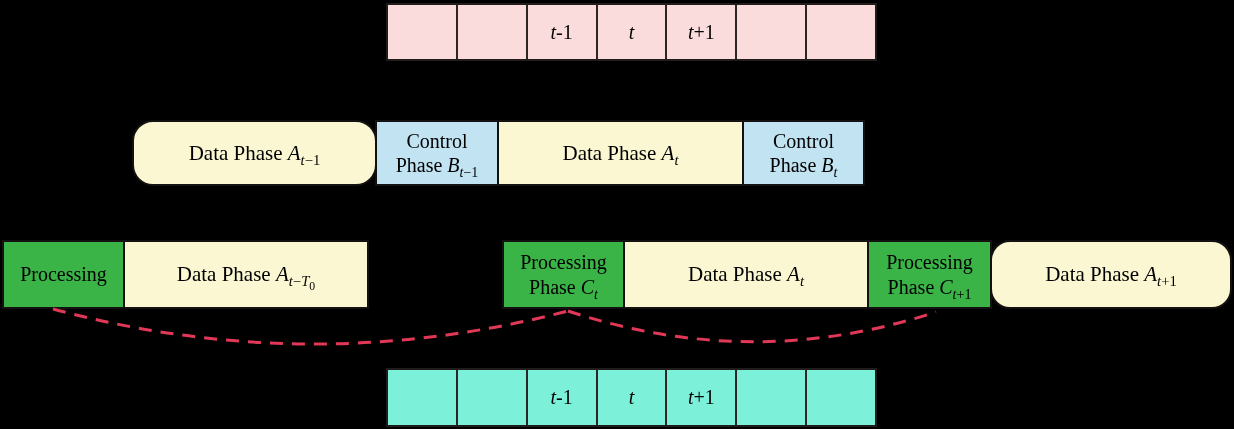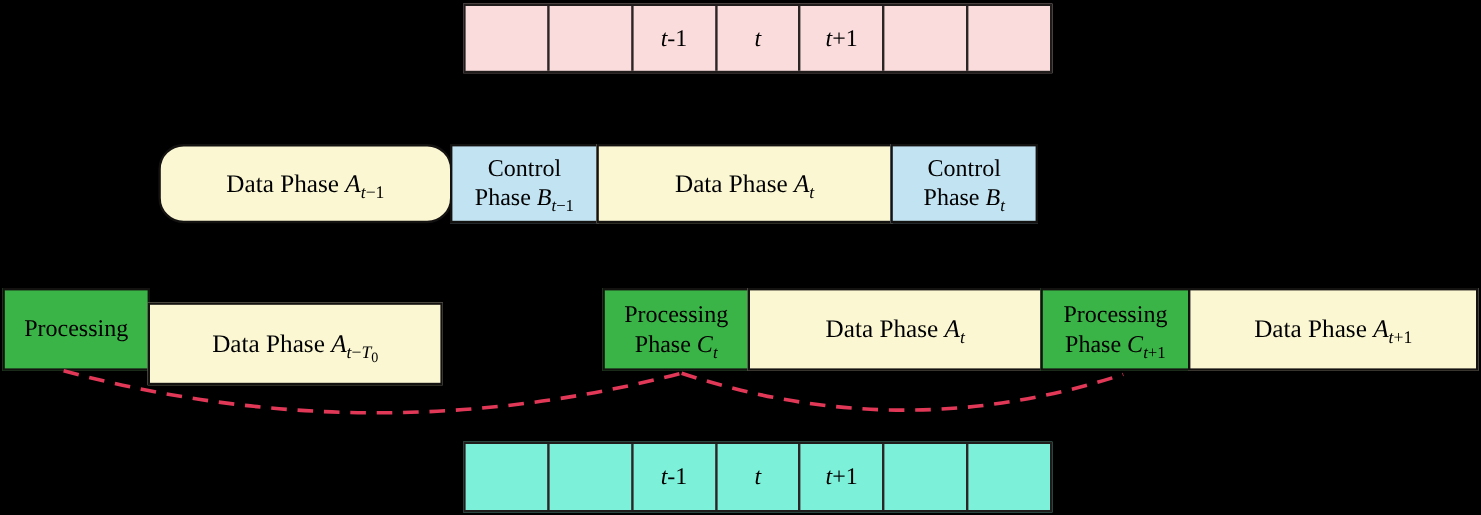--- a/index.html
+++ b/index.html
@@ -58,35 +58,35 @@
     <span class="line">Data Phase <i>A</i><sub><i>t</i></sub></span>
   </div>
   <div class="block two-line" style="left: 742px; top: 120px; width: 123px; height: 66px; background-color: rgb(193, 227, 242);">
     <span class="line">Control</span>
     <span class="line">Phase <i>B</i><sub><i>t</i></sub></span>
   </div>
 
   <div class="block two-line" style="left: 2px; top: 240px; width: 123px; height: 69px; background-color: rgb(58, 180, 71);">
     <span class="line">Processing</span>
   </div>
-  <div class="block" style="left: 123px; top: 240px; width: 246px; height: 69px; background-color: rgb(250, 247, 210); margin-top: 12px;">
+  <div class="block" style="left: 123px; top: 240px; width: 246px; height: 69px; background-color: rgb(250, 247, 210);">
     <span class="line">Data Phase <i>A</i><sub><i>t</i>−<i>T</i><sub>0</sub></sub></span>
   </div>
   <div class="block two-line" style="left: 502px; top: 240px; width: 123px; height: 69px; background-color: rgb(58, 180, 71);">
     <span class="line">Processing</span>
     <span class="line">Phase <i>C</i><sub><i>t</i></sub></span>
   </div>
   <div class="block" style="left: 623px; top: 240px; width: 246px; height: 69px; background-color: rgb(250, 247, 210);">
     <span class="line">Data Phase <i>A</i><sub><i>t</i></sub></span>
   </div>
   <div class="block two-line" style="left: 867px; top: 240px; width: 125px; height: 69px; background-color: rgb(58, 180, 71);">
     <span class="line">Processing</span>
     <span class="line">Phase <i>C</i><sub><i>t</i>+1</sub></span>
   </div>
-  <div class="block" style="left: 990px; top: 240px; width: 242px; height: 69px; background-color: rgb(250, 247, 210);">
+  <div class="block" style="left: 990px; top: 240px; width: 242px; height: 69px; background-color: rgb(250, 247, 210); border-radius: 20px;">
     <span class="line">Data Phase <i>A</i><sub><i>t</i>+1</sub></span>
   </div>
 
   <svg class="overlay" width="1234" height="429" viewBox="0 0 1234 429">
     <path class="dep-curve" d="M 53 309 Q 310 378 568 311" style="stroke: rgb(226, 56, 88);"></path>
     <path class="dep-curve" d="M 568 311 Q 752 372 936 312" style="stroke: rgb(226, 56, 88);"></path>
   </svg>
 
   <div class="strip" style="left: 386px; top: 368px; width: 491px; height: 59px; background-color: rgb(125, 240, 218);">
     <div class="cell"></div>

